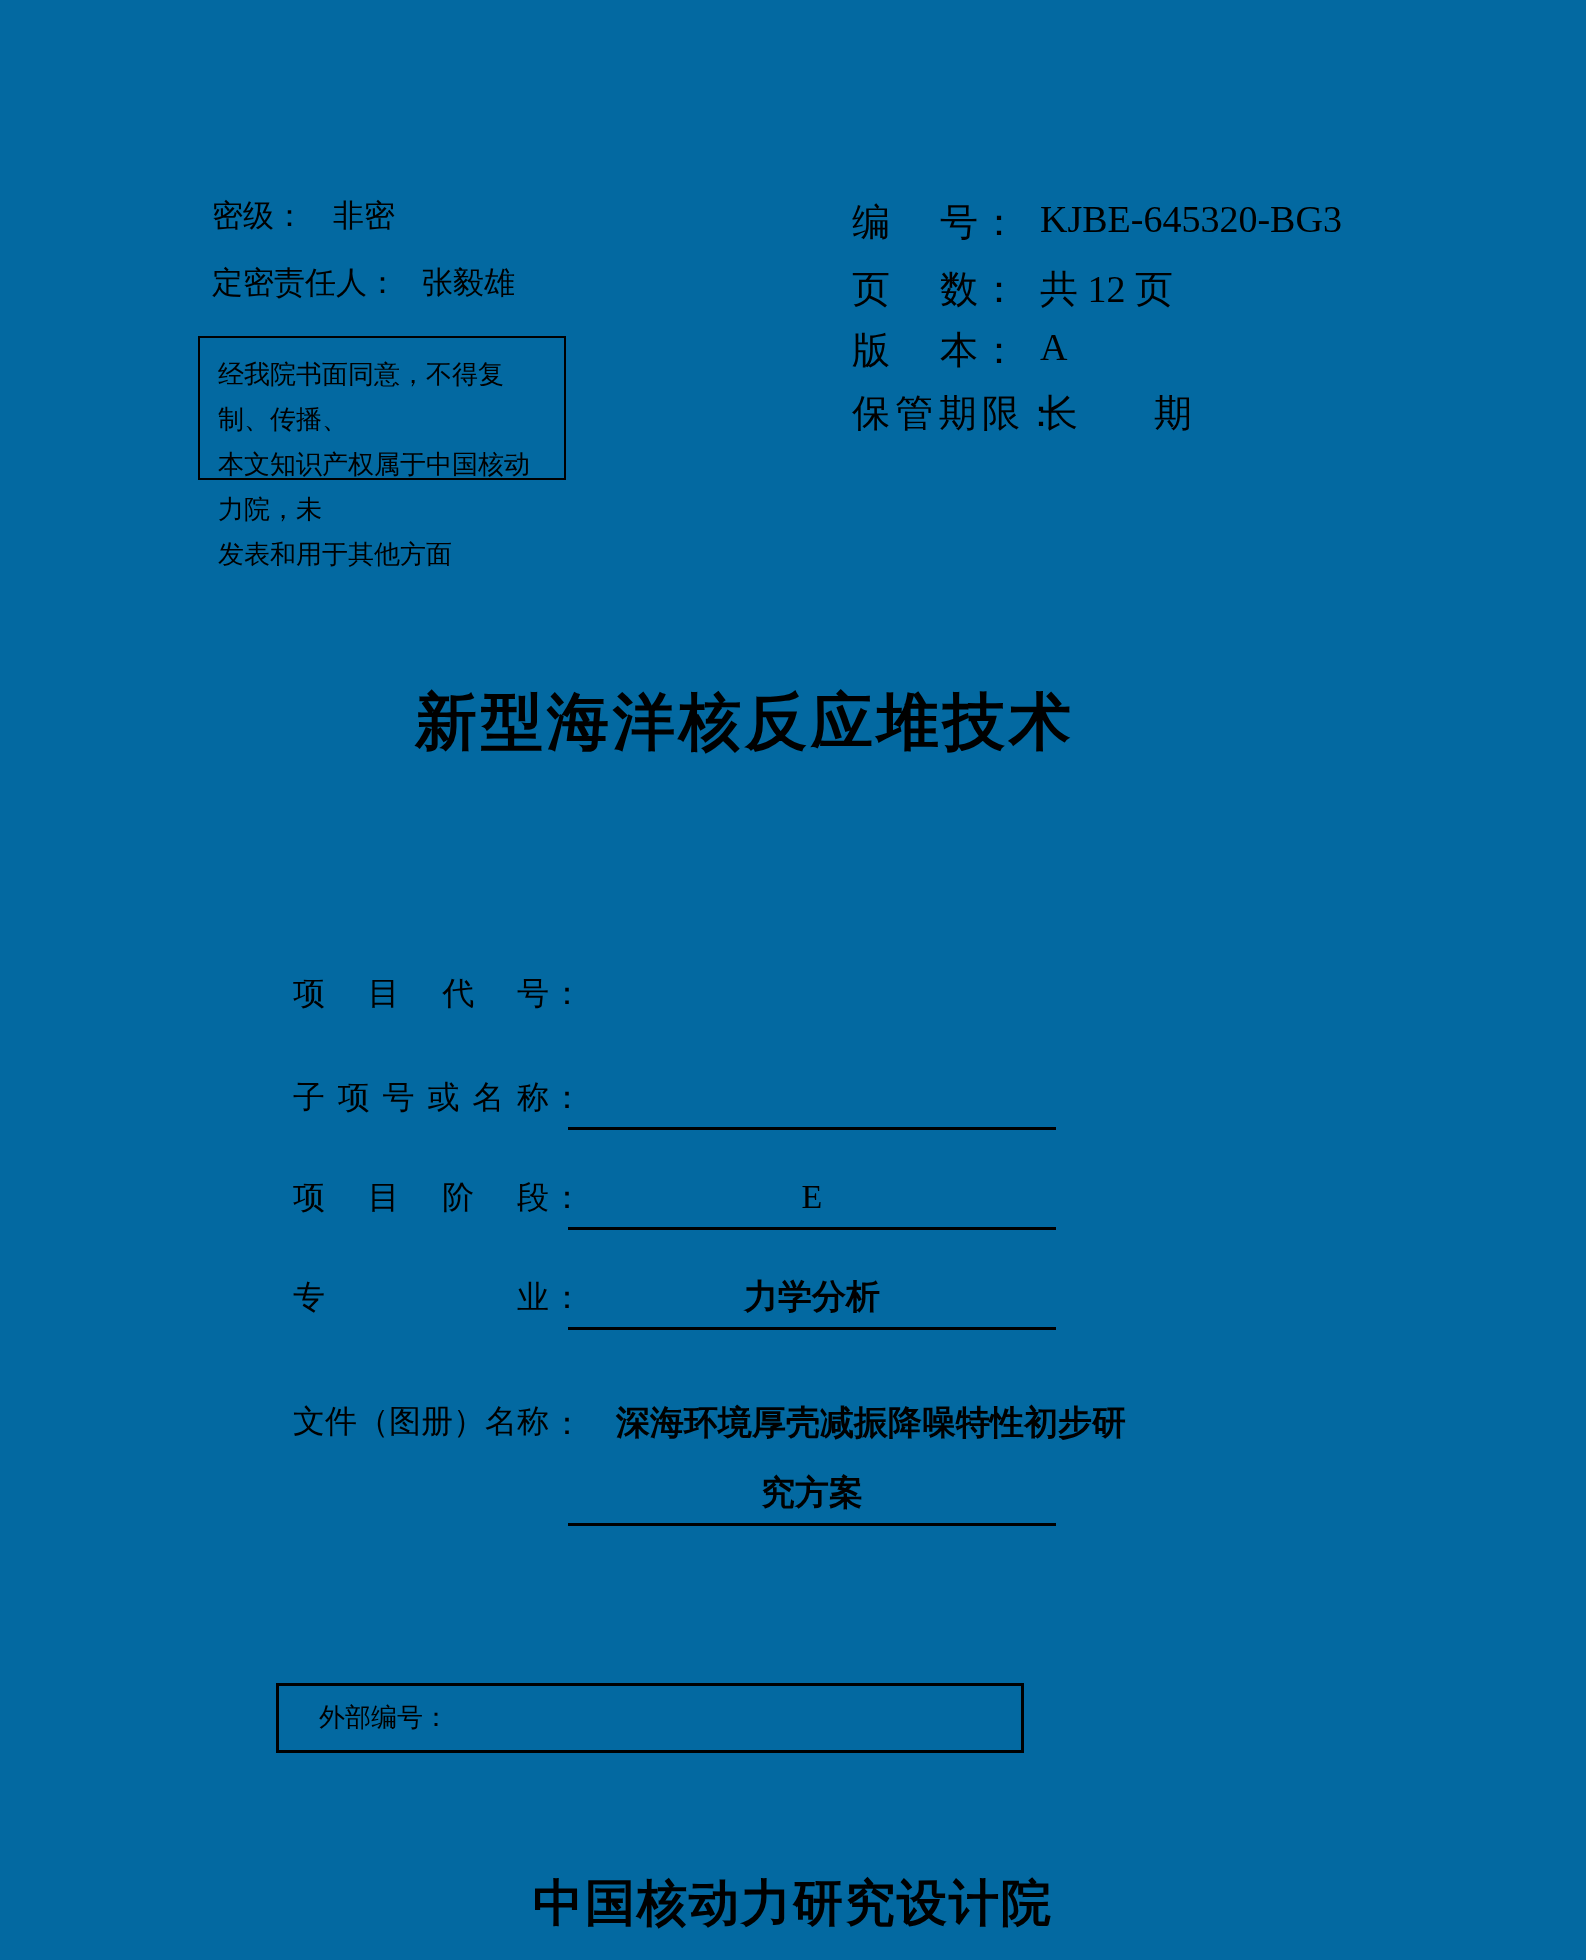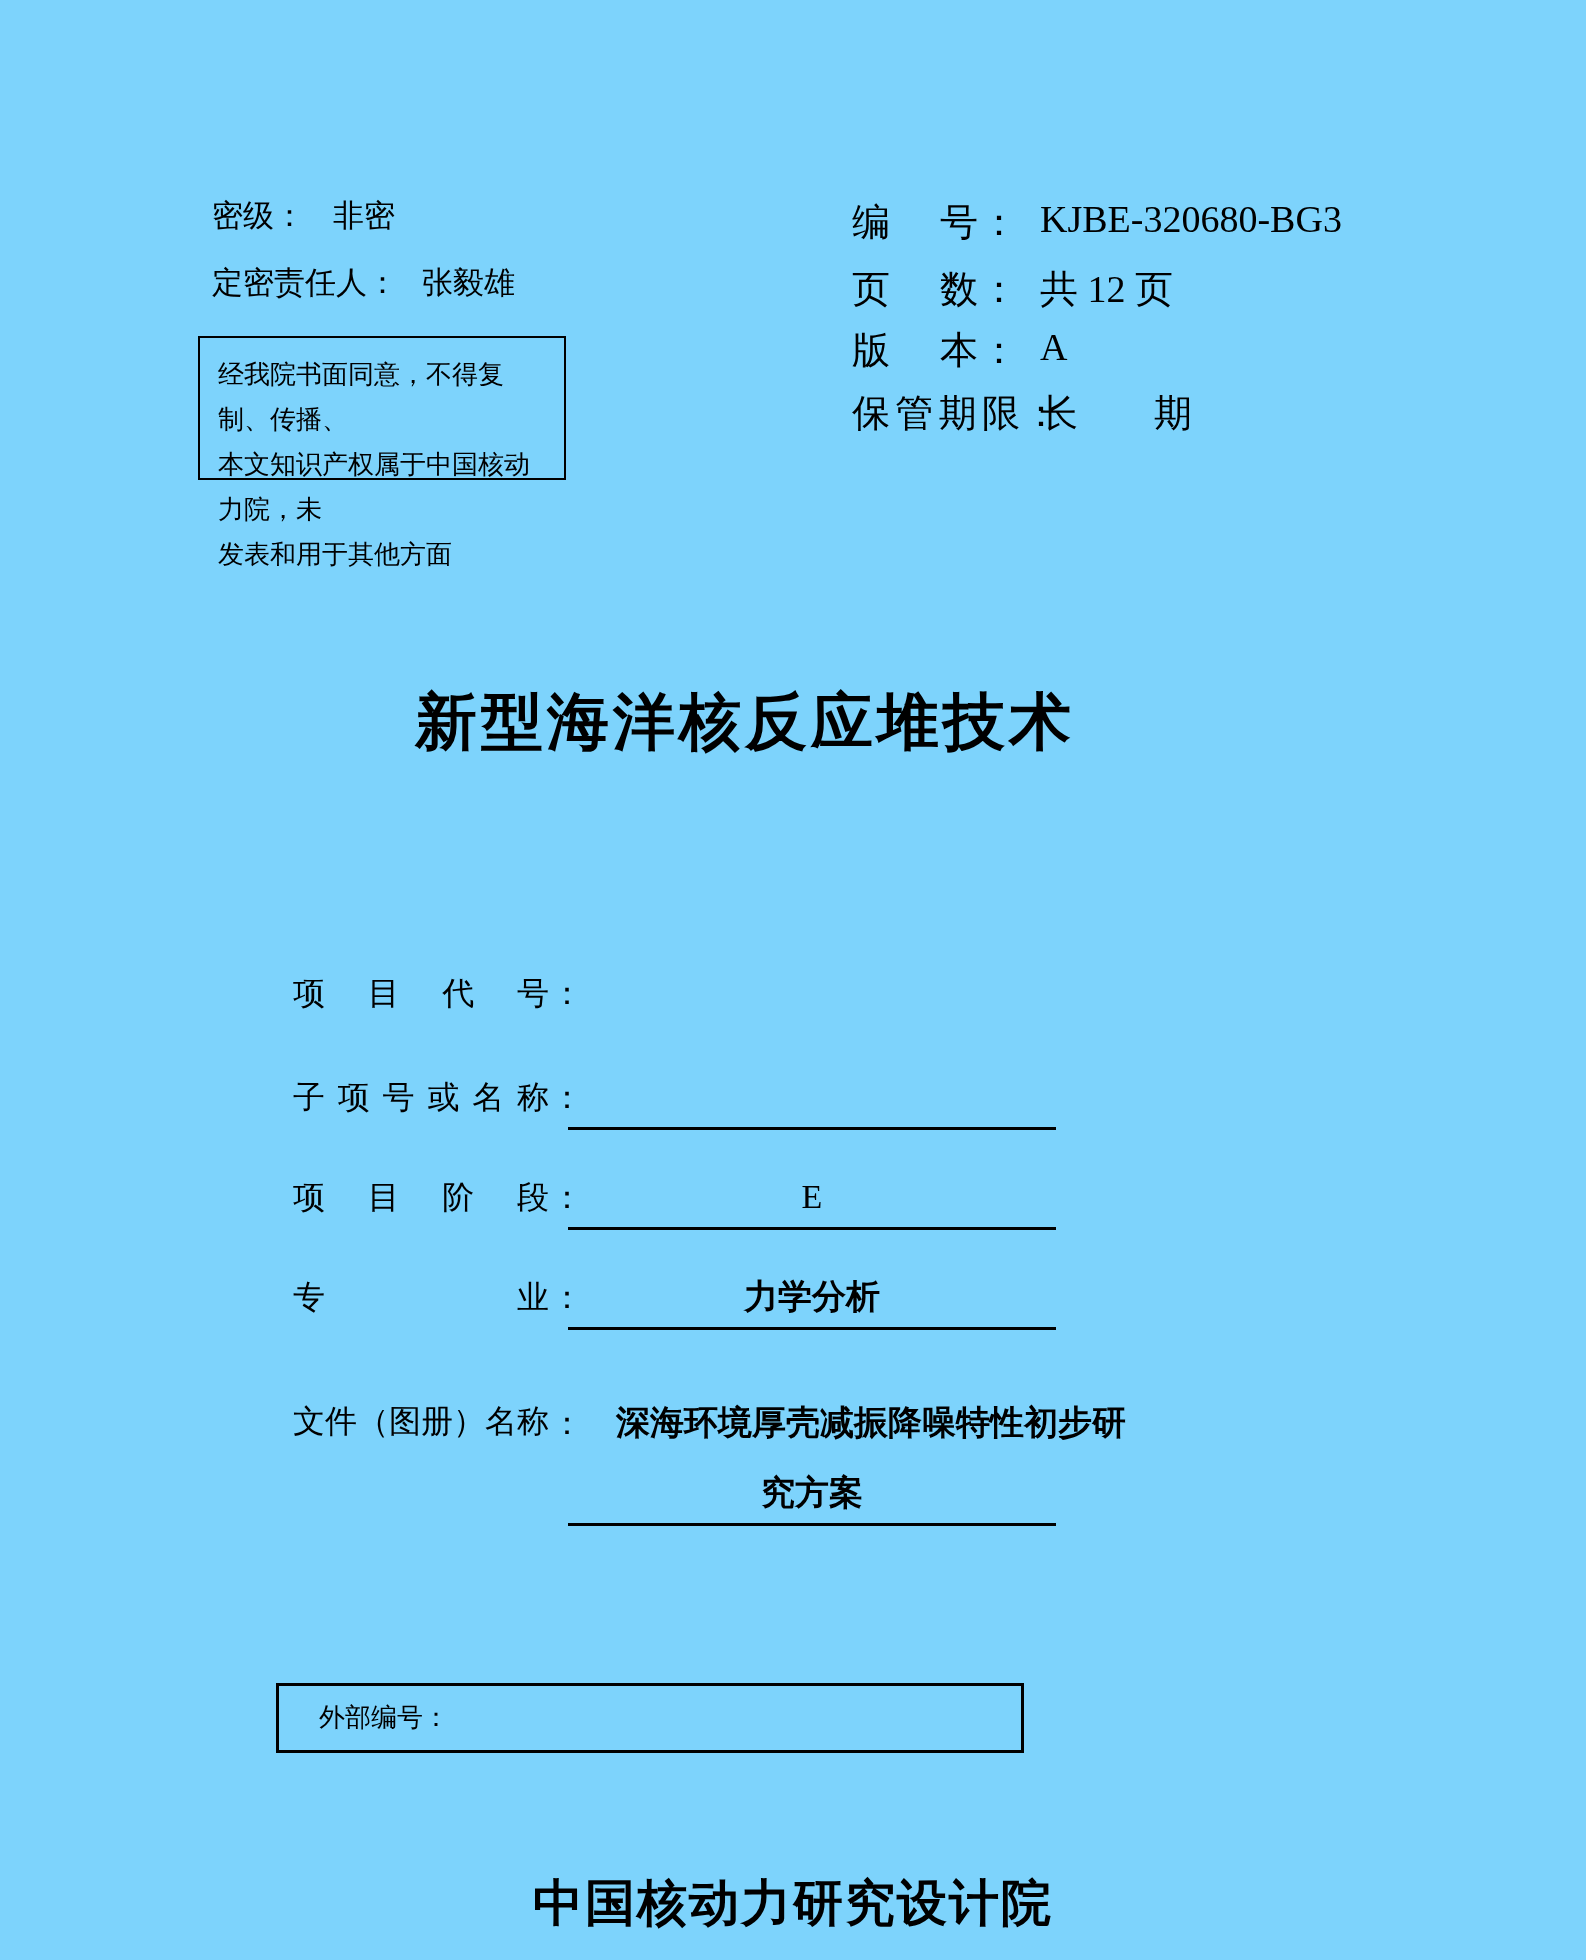--- a/index.html
+++ b/index.html
@@ -1,19 +1,19 @@
 <!DOCTYPE html>
 <html><head>
 <meta charset="utf-8">
 <style>
   html,body{margin:0;padding:0;background:#e8e8e8;}
   .page{
     position:relative;
     width:1586px;height:1960px;
-    background:#7dd3fc;
+    background:#0369a1;
     color:#000;
     font-family:"Liberation Serif","DejaVu Serif",serif;
     overflow:hidden;
     margin:0 auto;
   }
   .abs{position:absolute;}
 
   
   .meta-line{left:212px;font-size:31px;white-space:nowrap;}
   .meta-value{margin-left:28px;}
@@ -108,21 +108,21 @@
   </div>
 
   <div class="abs ip-box">
     <div>经我院书面同意，不得复制、传播、</div>
     <div>本文知识产权属于中国核动力院，未</div>
     <div>发表和用于其他方面</div>
   </div>
 
   <div class="abs mr-row" style="top:197px">
     <span class="jlabel mr-label">编号</span><span class="colon">：</span>
-    <span class="mr-value">KJBE-320680-BG3</span>
+    <span class="mr-value">KJBE-645320-BG3</span>
   </div>
   <div class="abs mr-row" style="top:264px">
     <span class="jlabel mr-label">页数</span><span class="colon">：</span>
     <span class="mr-value">共 12 页</span>
   </div>
   <div class="abs mr-row" style="top:325px">
     <span class="jlabel mr-label">版本</span><span class="colon">：</span>
     <span class="mr-value">A</span>
   </div>
   <div class="abs mr-row" style="top:388px">

